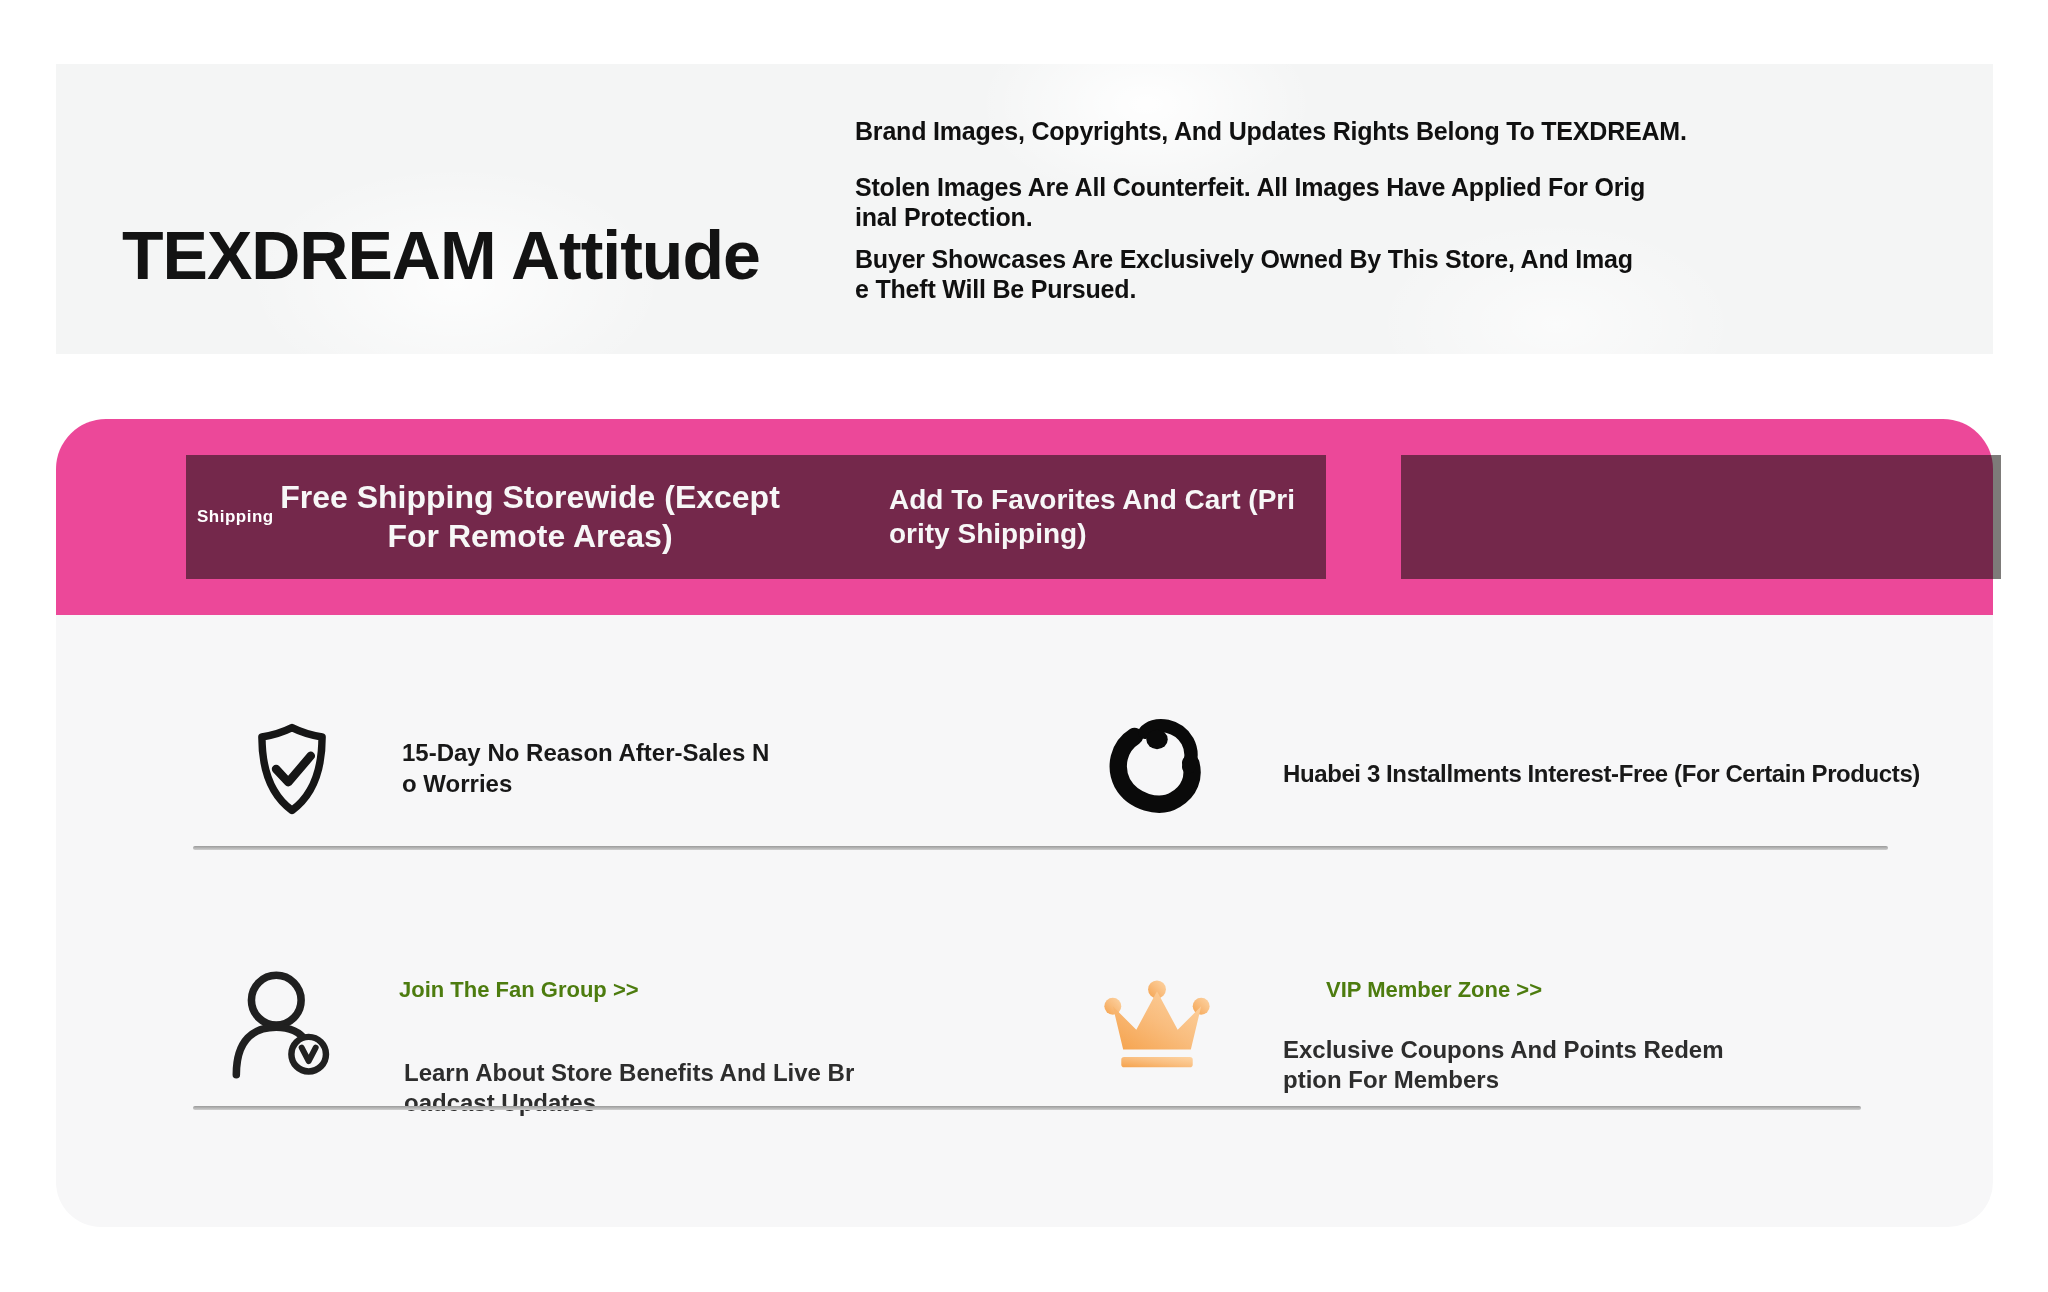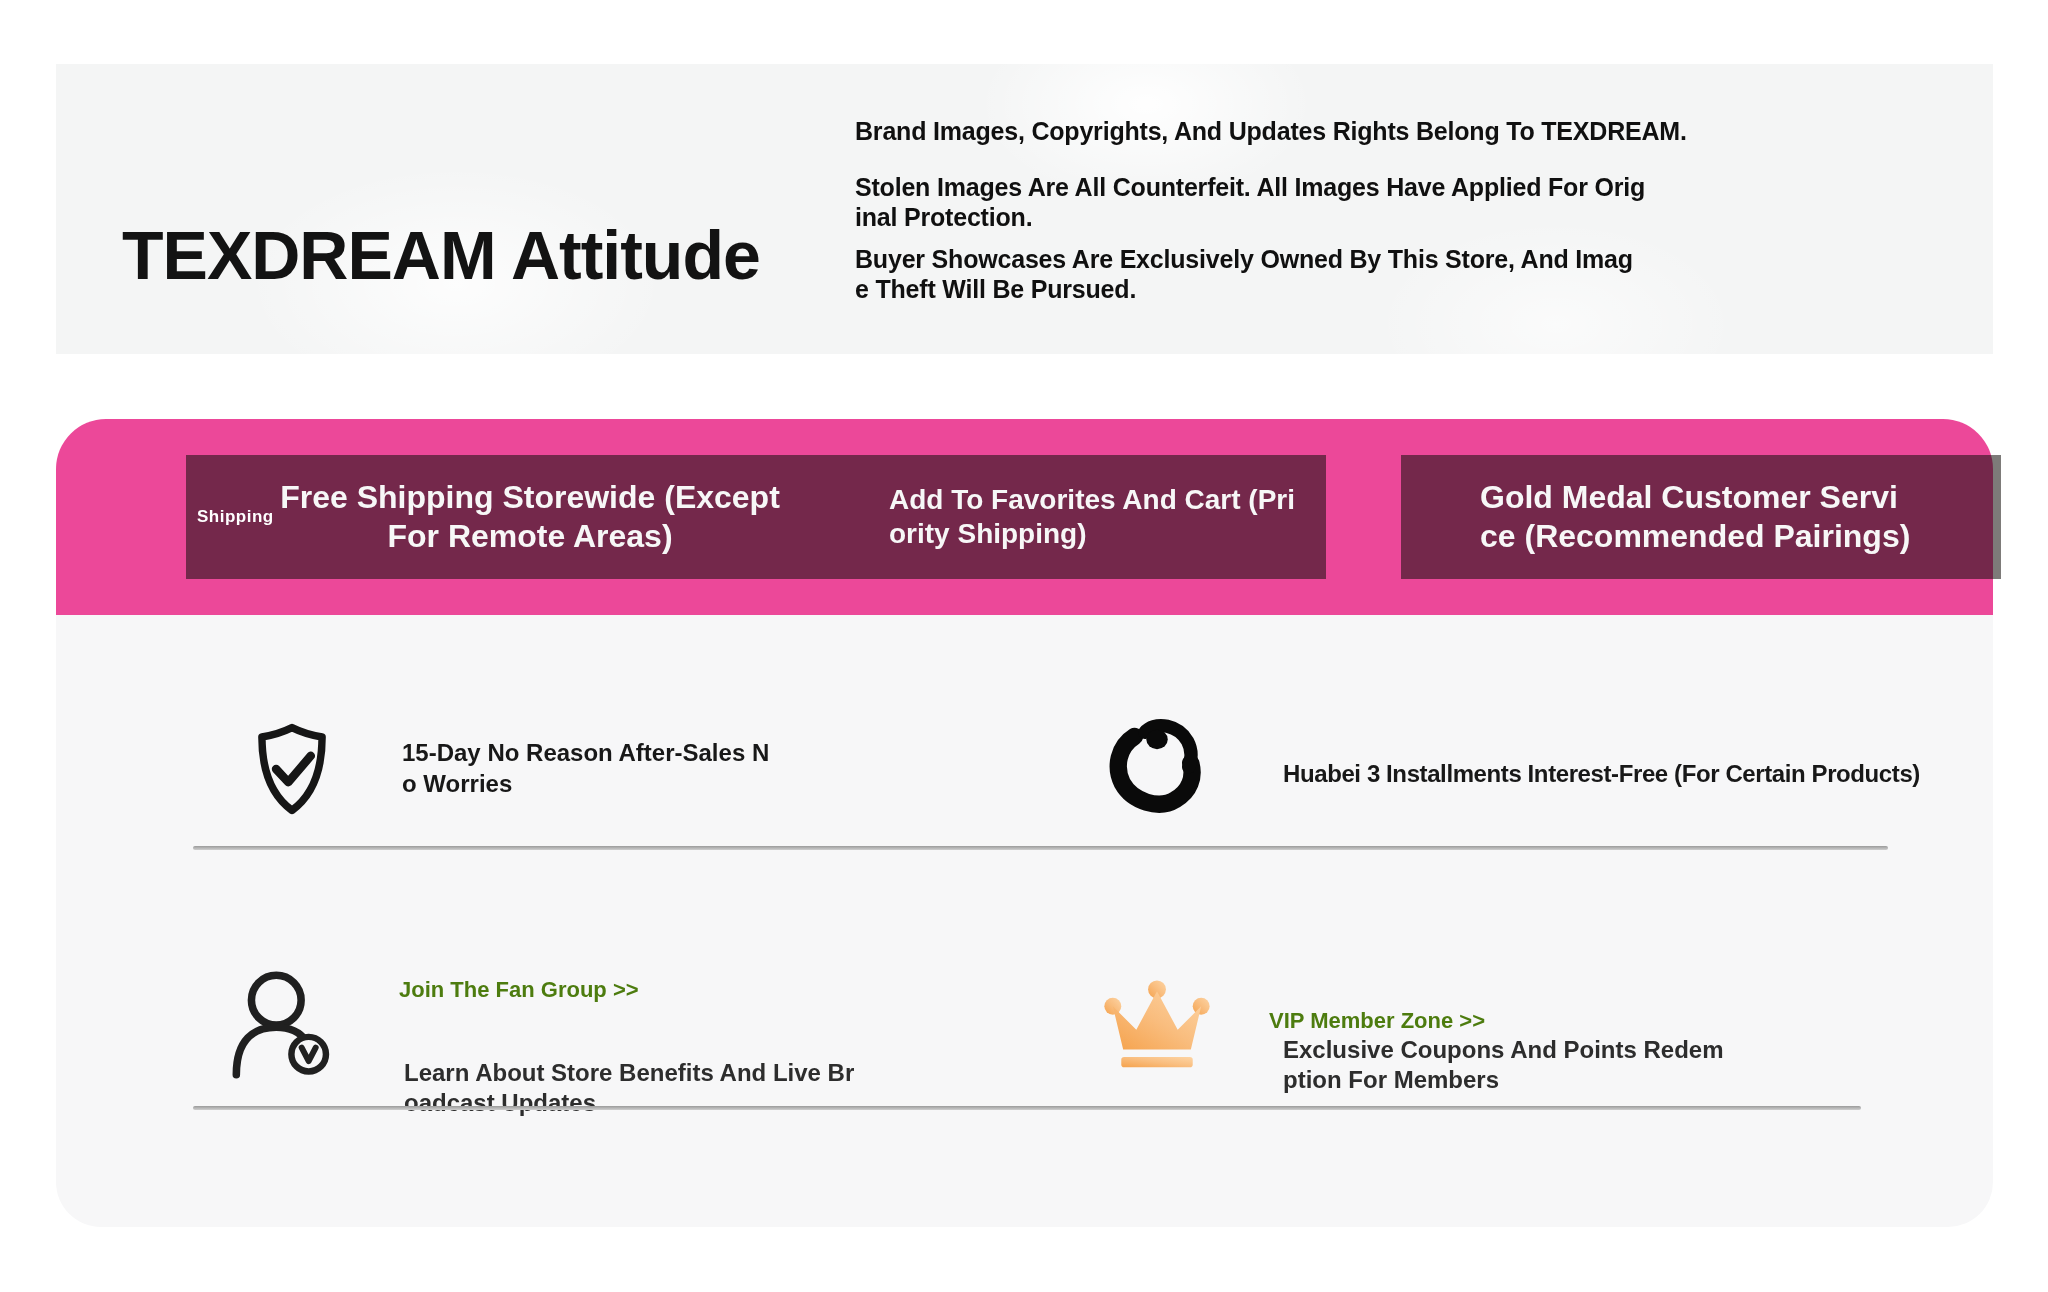--- a/index.html
+++ b/index.html
@@ -57,21 +57,21 @@
   .divider{position:absolute;height:4px;background:linear-gradient(#9b9b9b,#cfcfcf);border-radius:2px;}
   .divider1{left:137px;top:231px;width:1695px;}
   .divider2{left:137px;top:491px;width:1668px;}
   .link-row{position:absolute;cursor:pointer;}
   .link-title{position:absolute;font-size:22px;color:#4d7c0f;white-space:nowrap;}
   .link-sub{position:absolute;font-size:24px;line-height:30px;color:#2d2d2d;white-space:pre-line;}
   .link1-icon{left:176px;top:356px;width:108px;height:108px;}
   .link1-title{left:343px;top:362px;}
   .link1-sub{left:348px;top:420px;width:620px;margin-top:23px;}
   .link2-icon{left:1042px;top:364px;width:118px;height:94px;}
-  .link2-title{left:1213px;top:362px;margin-top:31px;}
+  .link2-title{left:1270px;top:362px;}
   .link2-sub{left:1227px;top:420px;width:560px;}
 </style>
 </head>
 <body>
 
 <div class="page">
 
   <section class="hero">
     <h1 class="hero-title">TEXDREAM Attitude</h1>
     <div class="hero-text">
@@ -84,22 +84,20 @@
   </section>
 
   <section class="banner">
     <div class="panel panel-a"></div>
     <div class="panel panel-b"></div>
     <span class="shipping-badge">Shipping</span>
     <div class="banner-col c1">Free Shipping Storewide (Except
 For Remote Areas)</div>
     <div class="banner-col c2">Add To Favorites And Cart (Pri
 ority Shipping)</div>
-    <div class="banner-col c3">Gold Medal Customer Servi
-ce (Recommended Pairings)</div>
   </section>
 
   <section class="card">
 
     <svg class="icon feat1-icon" viewBox="0 0 100 100">
       <path d="M50 6 C42 10 30 14 18 16 C18 50 28 78 50 94 C72 78 82 50 82 16 C70 14 58 10 50 6 Z" fill="none" stroke="#161616" stroke-width="8" stroke-linejoin="round"></path>
       <path d="M33 50 L46 64 L70 36" fill="none" stroke="#161616" stroke-width="9" stroke-linecap="round" stroke-linejoin="round"></path>
     </svg>
     <div class="feat-text feat1-text">15-Day No Reason After-Sales N
 o Worries</div>

